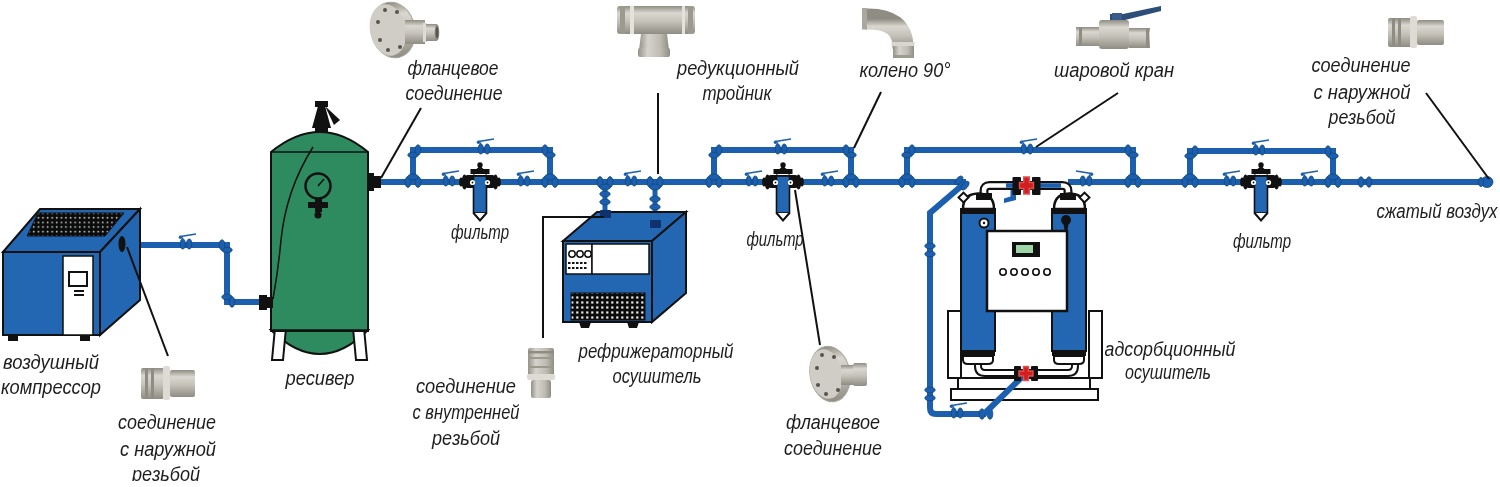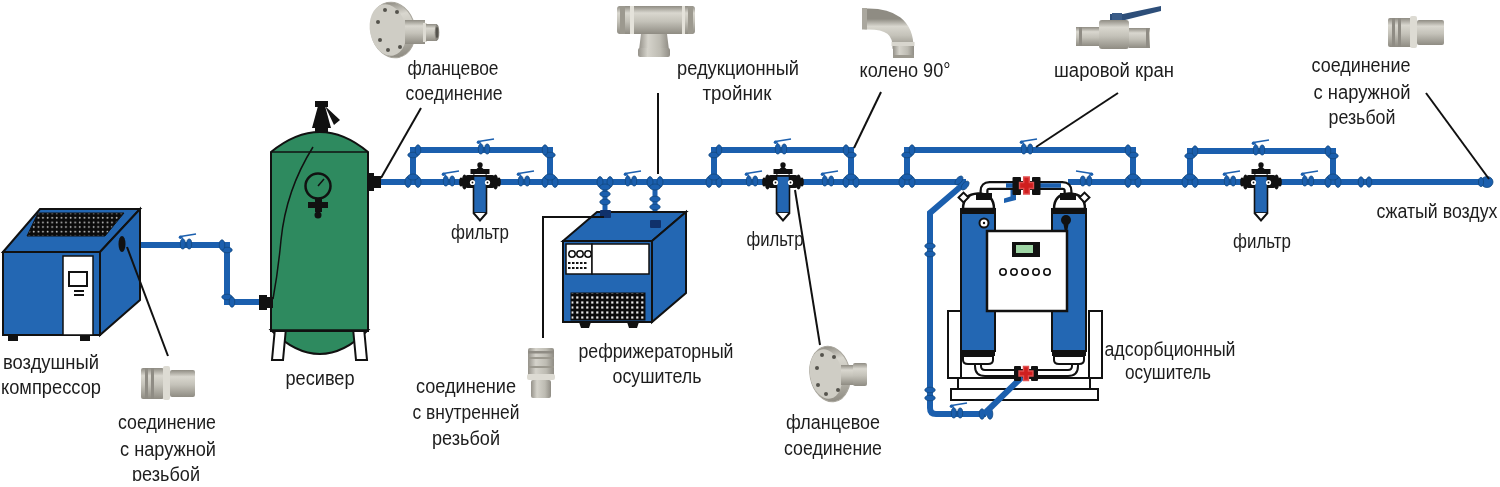--- a/index.html
+++ b/index.html
@@ -1,16 +1,16 @@
 <!DOCTYPE html>
 <html><head>
 <meta charset="utf-8">
 <style>
 html,body{margin:0;padding:0;background:#ffffff;}
-#stage{position:relative;will-change:transform;width:1500px;height:481px;background:#ffffff;overflow:hidden;}
+#stage{position:relative;will-change:transform;width:1500px;height:481px;background:#ffffff;overflow:hidden;font-style:italic;}
 text{font-family:"Liberation Sans",sans-serif;fill:#1d1d1d;}
 </style>
 </head>
 <body>
 <div id="stage">
 <svg width="1500" height="487" viewBox="0 0 1500 487" xmlns="http://www.w3.org/2000/svg">
 <defs>
 <linearGradient id="met" x1="0" y1="0" x2="0" y2="1">
   <stop offset="0" stop-color="#8f8c83"></stop>
   <stop offset="0.25" stop-color="#d9d7cf"></stop>

